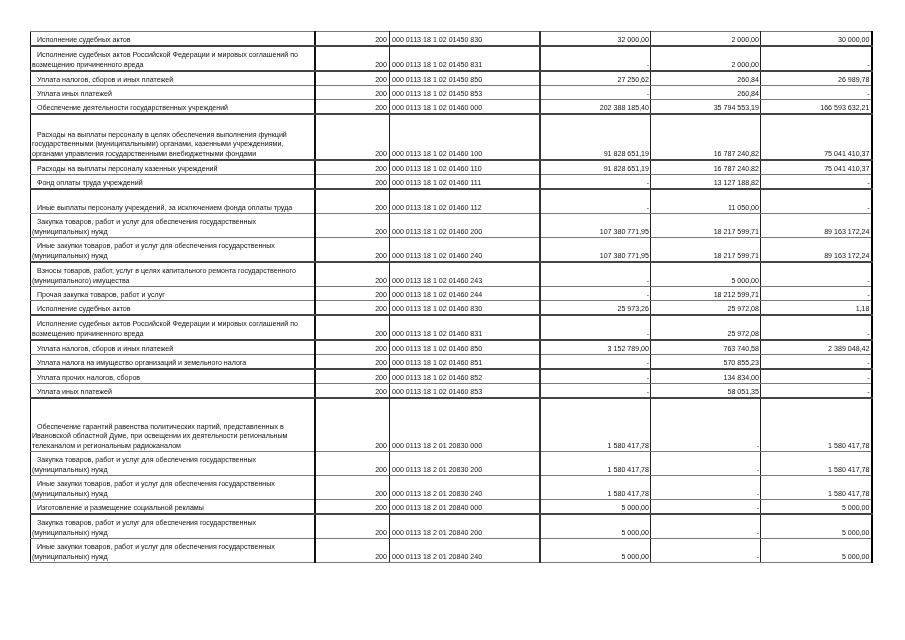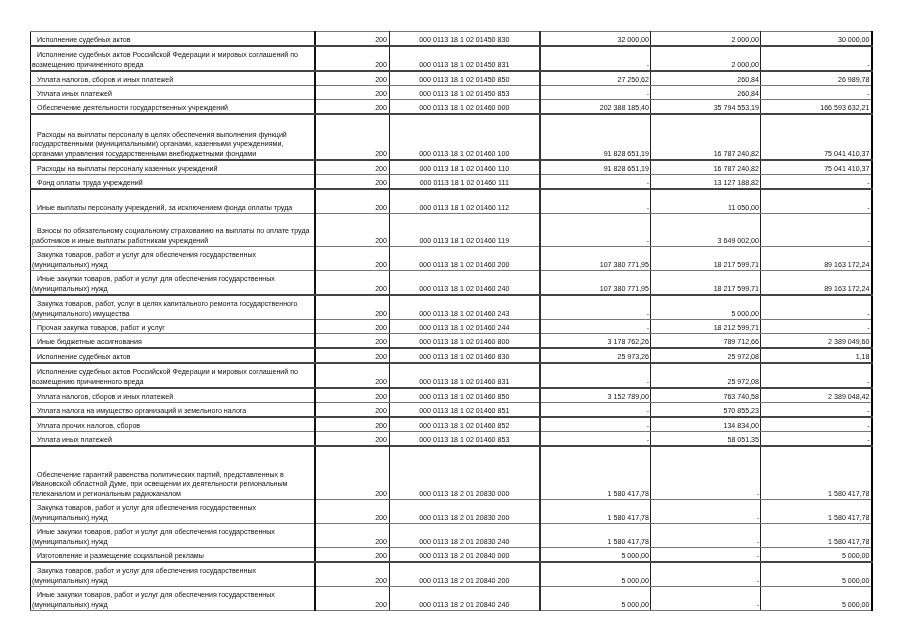--- a/index.html
+++ b/index.html
@@ -16,21 +16,21 @@
   col.c-n3   { width: 111px; }
   td { padding: 0 2px 0 2px; vertical-align: bottom; white-space: nowrap;
        border-top: 1px solid #777; border-bottom: 1px solid #777; height: 13px; }
   tr.tall2 td { height: 23px; }
   tr.tall3 td { height: 32px; }
   tr.tall4 td { height: 44px; }
   tr.tall5 td { height: 52px; }
   td.name { white-space: normal; text-indent: 5px; padding-left: 1px;
             border-left: 1px solid #111; border-right: 2px solid #111; }
   td.code { text-align: right; border-right: 1px solid #222; }
-  td.kbk  { text-align: center; border-right: 2px solid #333; }
+  td.kbk  { border-right: 2px solid #333; }
   td.num  { text-align: right; border-right: 1px solid #222; padding-right: 1px; }
   td.num.last { border-right: 2px solid #000; margin-left: 32px; }
   tr.thick td { border-bottom: 2px solid #444; }
 </style>
 </head>
 <body>
 
 <div class="page">
   <table>
     <colgroup>
@@ -107,67 +107,51 @@
     <td class="num last">-</td>
   </tr>
         <tr class="tall2">
     <td class="name">Иные выплаты персоналу учреждений, за исключением фонда оплаты труда</td>
     <td class="code">200</td>
     <td class="kbk">000 0113 18 1 02 01460 112</td>
     <td class="num">-</td>
     <td class="num">11 050,00</td>
     <td class="num last">-</td>
   </tr>
-        <tr class="tall3">
-    <td class="name">Взносы по обязательному социальному страхованию на выплаты по оплате труда работников и иные выплаты работникам учреждений</td>
-    <td class="code">200</td>
-    <td class="kbk">000 0113 18 1 02 01460 119</td>
-    <td class="num">-</td>
-    <td class="num">3 649 002,00</td>
-    <td class="num last">-</td>
-  </tr>
         <tr class="tall2">
     <td class="name">Закупка товаров, работ и услуг для обеспечения государственных (муниципальных) нужд</td>
     <td class="code">200</td>
     <td class="kbk">000 0113 18 1 02 01460 200</td>
     <td class="num">107 380 771,95</td>
     <td class="num">18 217 599,71</td>
     <td class="num last">89 163 172,24</td>
   </tr>
         <tr class="tall2 thick">
     <td class="name">Иные закупки товаров, работ и услуг для обеспечения государственных (муниципальных) нужд</td>
     <td class="code">200</td>
     <td class="kbk">000 0113 18 1 02 01460 240</td>
     <td class="num">107 380 771,95</td>
     <td class="num">18 217 599,71</td>
     <td class="num last">89 163 172,24</td>
   </tr>
         <tr class="tall2">
-    <td class="name">Закупка товаров, работ, услуг в целях капитального ремонта государственного (муниципального) имущества</td>
+    <td class="name">Взносы товаров, работ, услуг в целях капитального ремонта государственного (муниципального) имущества</td>
     <td class="code">200</td>
     <td class="kbk">000 0113 18 1 02 01460 243</td>
     <td class="num">-</td>
     <td class="num">5 000,00</td>
     <td class="num last">-</td>
   </tr>
         <tr>
     <td class="name">Прочая закупка товаров, работ и услуг</td>
     <td class="code">200</td>
     <td class="kbk">000 0113 18 1 02 01460 244</td>
     <td class="num">-</td>
     <td class="num">18 212 599,71</td>
     <td class="num last">-</td>
-  </tr>
-        <tr class="thick">
-    <td class="name">Иные бюджетные ассигнования</td>
-    <td class="code">200</td>
-    <td class="kbk">000 0113 18 1 02 01460 800</td>
-    <td class="num">3 178 762,26</td>
-    <td class="num">789 712,66</td>
-    <td class="num last">2 389 049,60</td>
   </tr>
         <tr class="thick">
     <td class="name">Исполнение судебных актов</td>
     <td class="code">200</td>
     <td class="kbk">000 0113 18 1 02 01460 830</td>
     <td class="num">25 973,26</td>
     <td class="num">25 972,08</td>
     <td class="num last">1,18</td>
   </tr>
         <tr class="tall2 thick">

